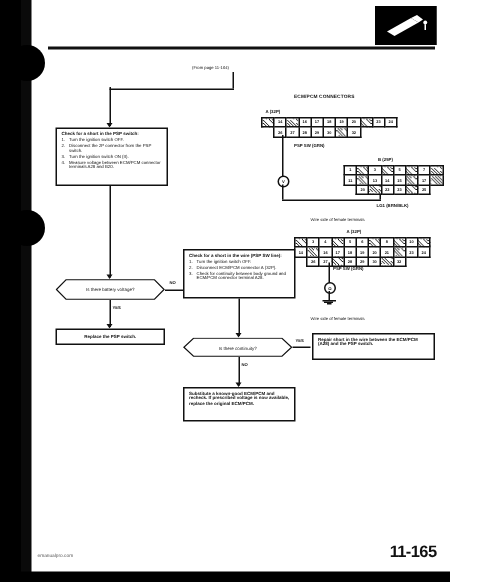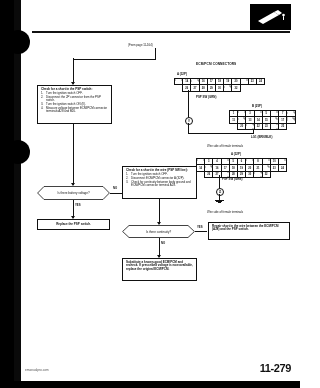--- a/index.html
+++ b/index.html
@@ -302,15 +302,15 @@
   <div class="term" style="left:216px;top:188px;">Ω</div>
   <div class="wire wv" style="left:219px;top:194px;height:6px;"></div>
   <div class="gnd" style="left:213px;top:199px;width:12px;">
     <i style="width:9px;height:0.8px;"></i>
     <i style="width:6px;height:0.8px;"></i>
     <i style="width:3px;height:0.8px;"></i>
   </div>
   <div class="note" style="left:207px;top:210px;">Wire side of female terminals</div>
 
   <div class="sitetag">emanualpro.com</div>
-  <div class="pagenum">11-279</div>
+  <div class="pagenum">11-165</div>
 
 </div>
 
 </body></html>

